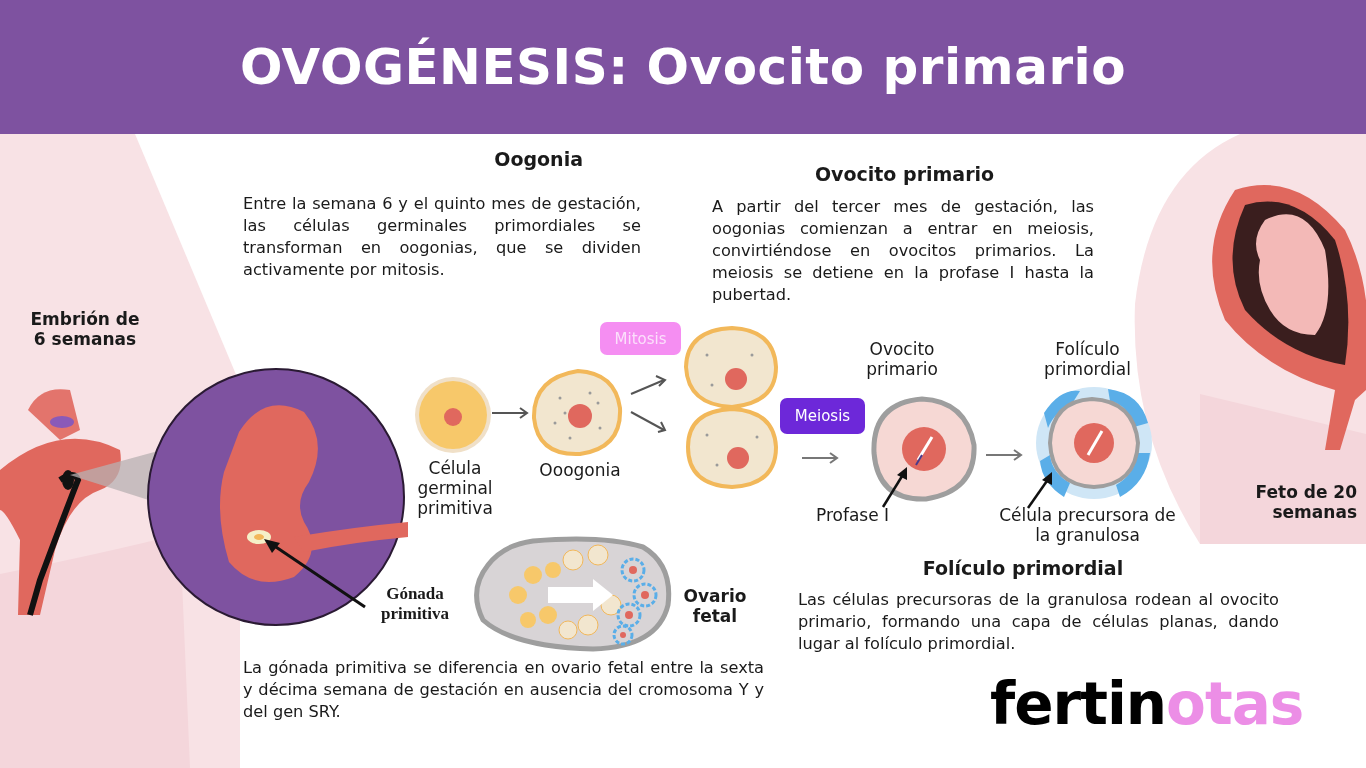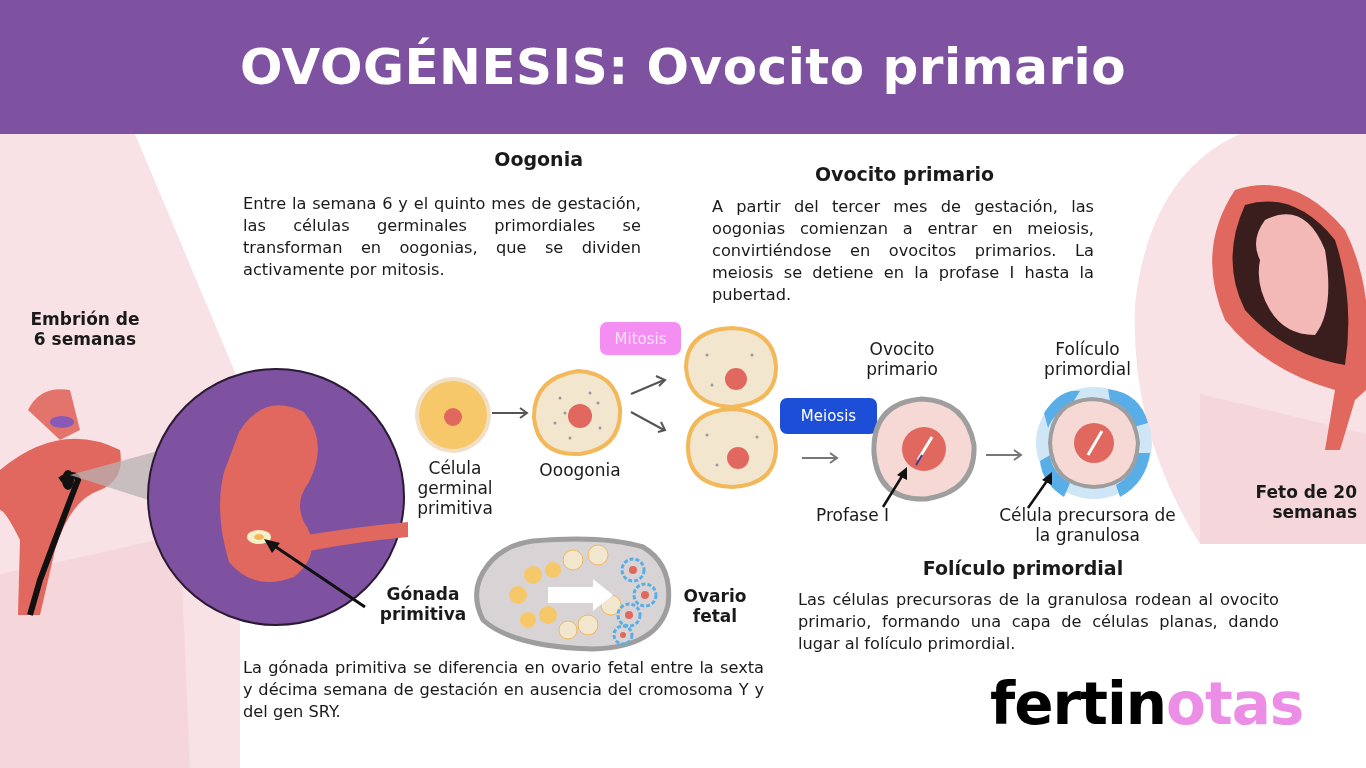--- a/index.html
+++ b/index.html
@@ -114,21 +114,21 @@
   <g fill="#9a9a9a">
       <circle cx="25" cy="30" r="1.5"></circle>
       <circle cx="70" cy="30" r="1.5"></circle>
       <circle cx="30" cy="60" r="1.5"></circle>
       <circle cx="25" cy="110" r="1.5"></circle>
       <circle cx="75" cy="112" r="1.5"></circle>
       <circle cx="35" cy="140" r="1.5"></circle>
     </g>
 </svg>
 
-<div class="badge" style="left:780px;top:398px;width:97px;height:36px;background:#1d4ed8;color:#ffffff;">Meiosis</div>
+<div class="badge" style="left:780px;top:398px;width:85px;height:36px;background:#6d28d9;color:#ffffff;">Meiosis</div>
 <svg class="abs" style="left:802px;top:450px" width="40" height="16">
     <line x1="0" y1="8" x2="34" y2="8" stroke="#777" stroke-width="2"></line>
     <polyline points="28,3 35,8 28,13" fill="none" stroke="#777" stroke-width="2"></polyline>
   </svg>
 
 <div class="label" style="left:848px;top:339px;width:108px;">
   <div>Ovocito</div>
   <div>primario</div>
 </div>
 <svg class="abs" style="left:870px;top:395px" width="110" height="110" viewBox="0 0 110 110">
@@ -174,21 +174,21 @@
 <svg class="abs" style="left:1195px;top:170px" width="171" height="290" viewBox="0 0 171 290">
   <path d="M40 20 Q 100 0 150 60 Q 180 120 171 200 L 171 220 L 160 230 L 145 280 L 130 280 L 140 220 Q 70 200 30 150 Q 0 80 40 20 Z" fill="#e0685e"></path>
   <path d="M50 35 Q 100 20 140 70 Q 160 130 150 195 Q 90 185 50 140 Q 25 90 50 35 Z" fill="#3a1e1e"></path>
   <path d="M70 50 Q 110 30 130 80 Q 140 140 120 165 Q 90 165 75 140 Q 60 115 65 90 Q 55 70 70 50 Z" fill="#f3b9b7"></path>
 </svg>
 <div class="blabel" style="left:1212px;top:482px;width:145px;text-align:right;">
   <div>Feto de 20</div>
   <div>semanas</div>
 </div>
 
-<div class="blabel" style="left:368px;top:584px;width:110px;">
+<div class="blabel" style="left:360px;top:584px;width:110px;font-family:Liberation Serif, serif;">
   <div>Gónada</div>
   <div>primitiva</div>
 </div>
 <svg class="abs" style="left:473px;top:535px" width="200" height="118" viewBox="0 0 200 118">
   <path d="M60 6 Q 130 0 170 12 Q 200 30 195 70 Q 185 112 120 114 Q 40 112 10 85 Q -5 55 15 30 Q 30 10 60 6 Z" fill="#d8d4d6" stroke="#9e9e9e" stroke-width="5"></path>
   <g fill="#f7c86a">
       <circle cx="45" cy="60" r="9"></circle>
       <circle cx="60" cy="40" r="9"></circle>
       <circle cx="75" cy="80" r="9"></circle>
       <circle cx="55" cy="85" r="8"></circle>

